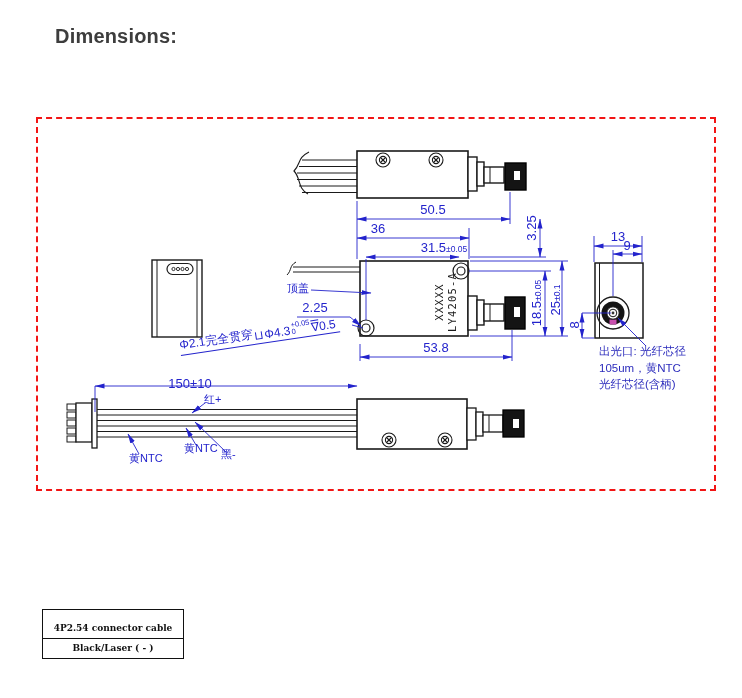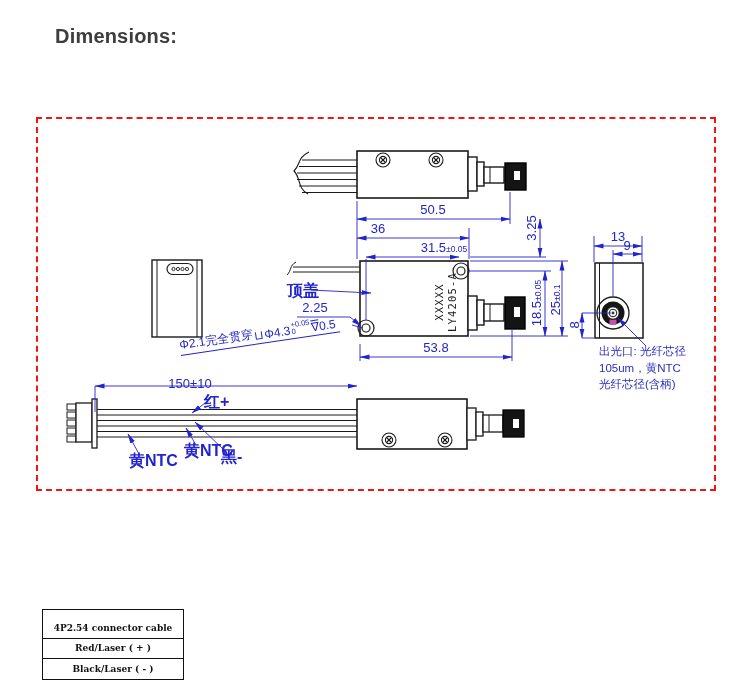--- a/index.html
+++ b/index.html
@@ -9,21 +9,21 @@
            color:#3d3d3d; letter-spacing:.2px; }
   #frame { position:absolute; left:36px; top:117px; width:680px; height:374px;
            border:2px dashed #f21515; box-sizing:border-box; }
   svg.draw { position:absolute; left:0; top:0; }
 
   .htext { position:absolute; color:#2323cc; font-size:13px;
            transform:translate(-50%,-100%); white-space:nowrap; line-height:1.05; }
   .vtext { position:absolute; color:#2323cc; font-size:13px;
            transform:translate(-50%,-50%) rotate(-90deg); white-space:nowrap; line-height:1; }
   .tol   { font-size:8.5px; }
-  .cjk-label { position:absolute; color:#2323cc; font-size:16px; white-space:nowrap;font-weight:bold; }
+  .cjk-label { position:absolute; color:#2323cc; font-size:11px; white-space:nowrap; }
   .model-text { position:absolute; color:#1a1a1a; font-family:"DejaVu Sans Mono",monospace;
                 font-size:10.5px; letter-spacing:1.2px; white-space:nowrap;
                 transform:translate(-50%,-50%) rotate(-90deg); }
   .callout { position:absolute; left:181px; top:337px; color:#2323cc; font-size:12px;
              transform-origin:0 100%; transform:rotate(-8.5deg);
              border-bottom:1px solid #2323cc; white-space:nowrap;
              display:flex; align-items:flex-end; gap:1px; padding:0 3px 1px 0; }
   .cb-stack { display:inline-flex; flex-direction:column; font-size:7.5px; line-height:7px;
               align-self:flex-start; margin-top:1px; }
   .depth-sym { display:inline-block; border-top:1.2px solid currentColor; line-height:1; }
@@ -256,17 +256,16 @@
   <div class="cjk-label" style="left:129px; top:451px;">黄NTC</div>
 
   <div class="port-note">
     <div>出光口: 光纤芯径</div>
     <div>105um，黄NTC</div>
     <div>光纤芯径(含柄)</div>
   </div>
 
   <div id="legend">
     <div class="row">4P2.54 connector cable</div>
-    <div class="row">Red/Laser ( + )</div>
     <div class="row">Black/Laser ( - )</div>
   </div>
 
 </div>
 
 </body></html>

